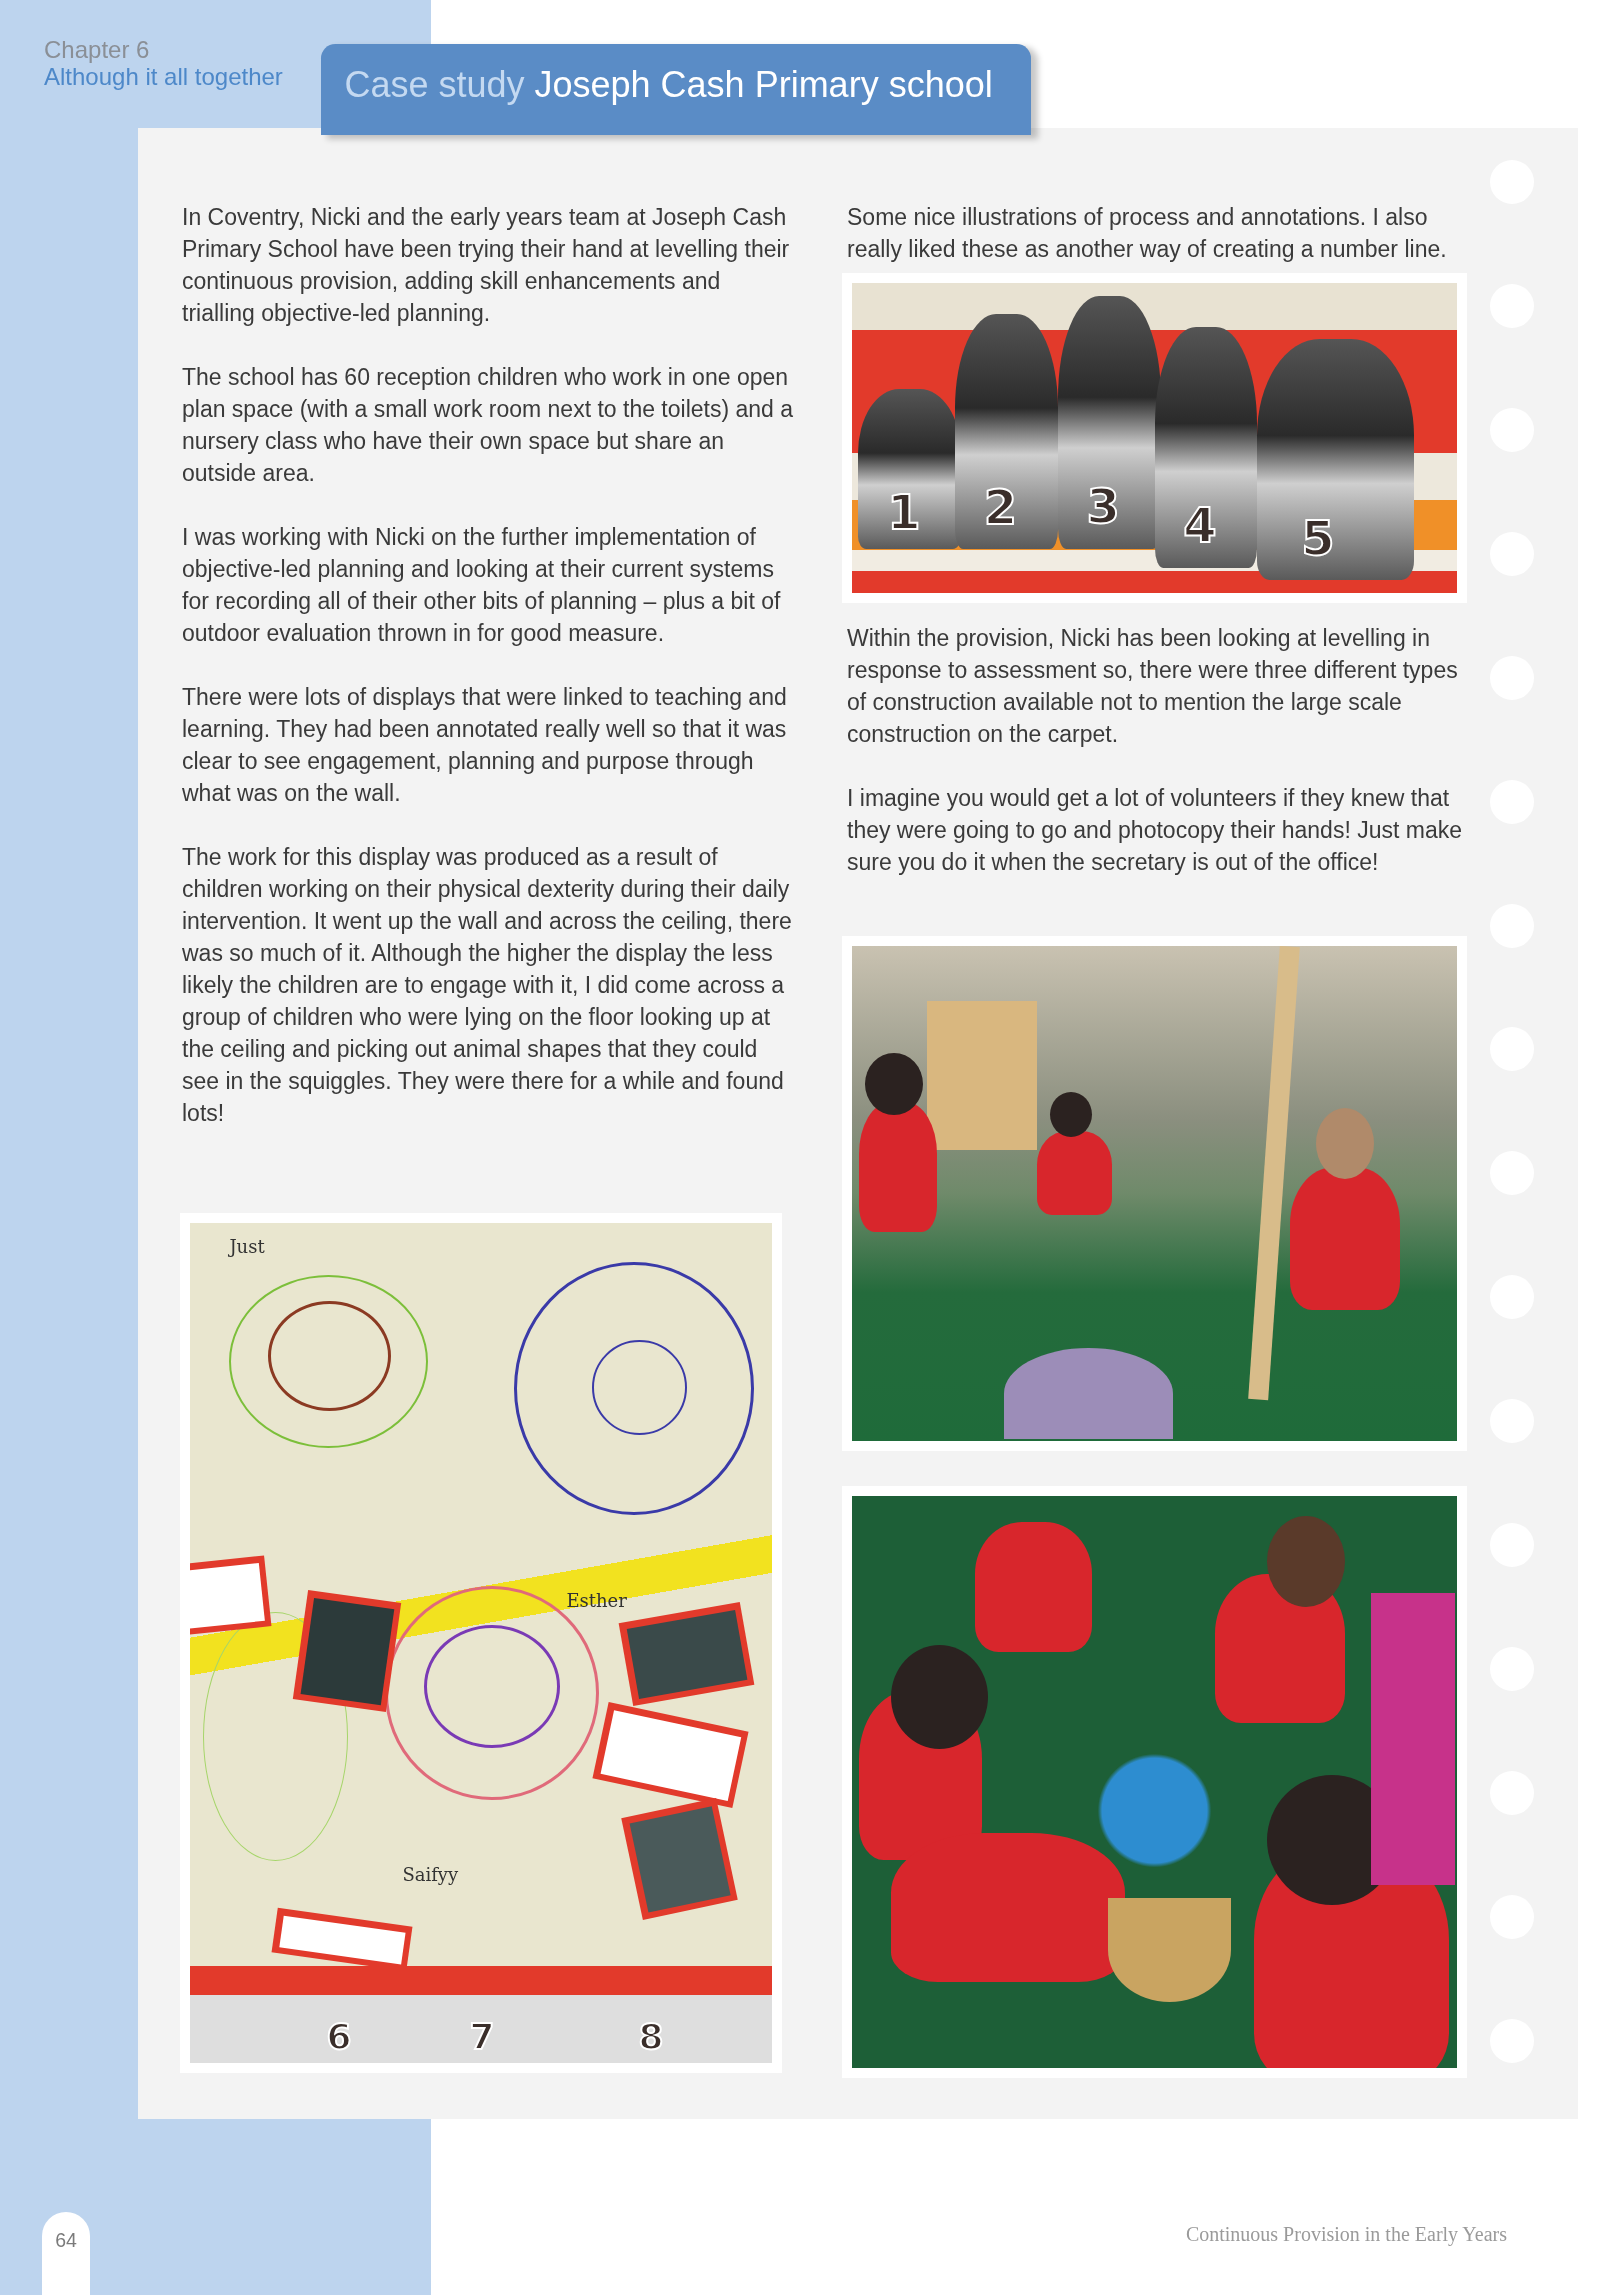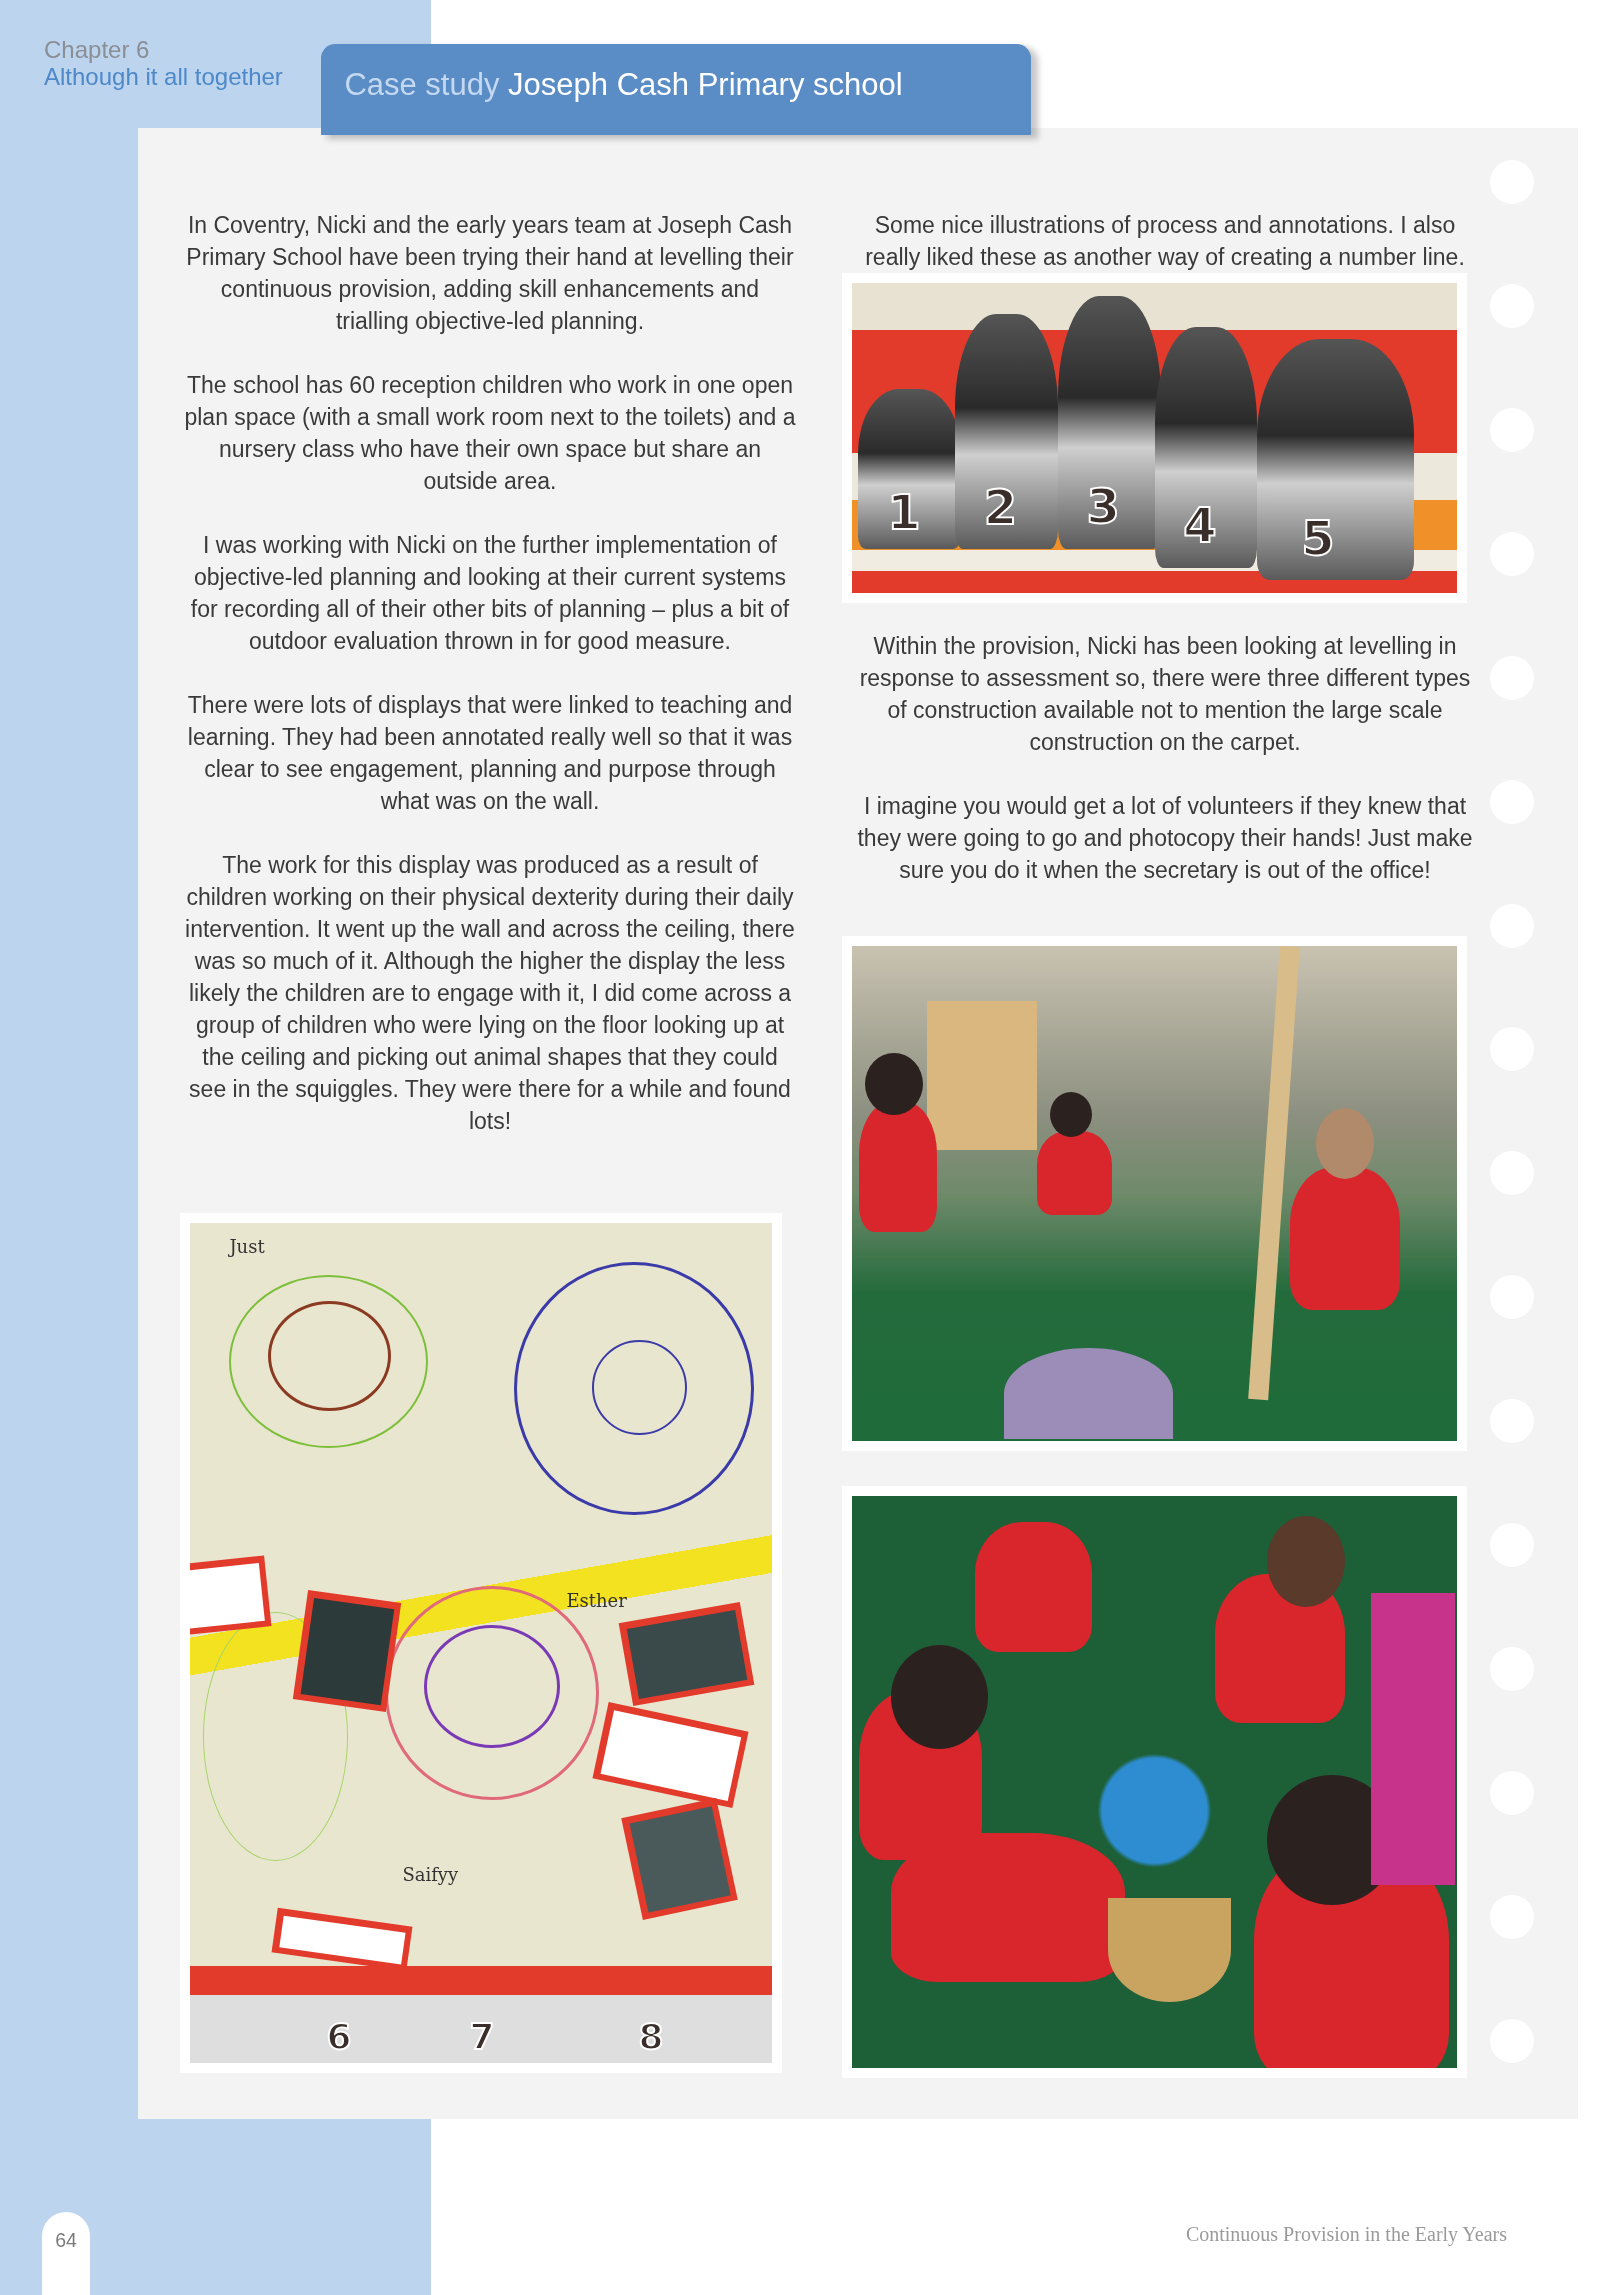--- a/index.html
+++ b/index.html
@@ -2,26 +2,26 @@
 <html style="font-size:10.4px"><head>
 <meta charset="utf-8">
 <style>
   html, body { margin:0; padding:0; }
   body { width:1624px; height:2295px; position:relative; overflow:hidden; background:#ffffff; font-family:"Liberation Sans", "DejaVu Sans", sans-serif; }
   .side-strip { position:absolute; left:0; top:0; width:431px; height:2295px; background:#bdd4ee; }
   .chapter { position:absolute; left:44px; top:36px; font-size:24px; line-height:27px; }
   .chapter .num { color:#8a8f96; display:block; }
   .chapter .sub { color:#4d88c9; display:block; }
   .tab { position:absolute; left:321px; top:44px; width:710px; height:91px; background:#5a8cc6; border-radius:14.3px 14.3px 0 0; box-shadow:6.5px 3.9px 6.5px rgba(0,0,0,0.22); }
-  .tab-title { position:absolute; left:23.4px; top:18px; font-size:31px; line-height:45px; white-space:nowrap; }
+  .tab-title { position:absolute; left:23.4px; top:18px; font-size:36px; line-height:45px; white-space:nowrap; }
   .tab-title .pre { color:#c4d9f1; }
   .tab-title .main { color:#ffffff; }
   .panel { position:absolute; left:138px; top:128px; width:1440px; height:1991px; background:#f3f3f3; }
   .col { position:absolute; color:#3a3a3a; font-size:23px; line-height:32px; }
-  .col p { margin:16px 0 32px 0;text-align:center; }
+  .col p { margin:8px 0 32px 0; }
   .col-left { left:182px; top:193px; width:616px; }
   .col-right-a { left:847px; top:193px; width:636px; }
   .col-right-b { left:847px; top:614px; width:636px; }
   .photo-frame { position:absolute; background:#ffffff; box-sizing:border-box; padding:10.4px; }
   .photo { width:100%; height:100%; position:relative; overflow:hidden; }
   .holes { position:absolute; left:1490px; top:160px; width:45px; }
   .hole { position:absolute; left:0; width:44px; height:44px; border-radius:50%; background:#ffffff; }
   .page-tab { position:absolute; left:42px; top:2212px; width:48px; height:83px; background:#ffffff; border-radius:24px 24px 0 0; }
   .page-num { position:absolute; left:0; width:48px; top:17px; text-align:center; font-size:19.5px; color:#7b7b7b; }
   .footer-title { position:absolute; right:117px; top:2223px; font-size:20px; color:#9a9a9a; white-space:nowrap;font-family:Liberation Serif, serif; }

